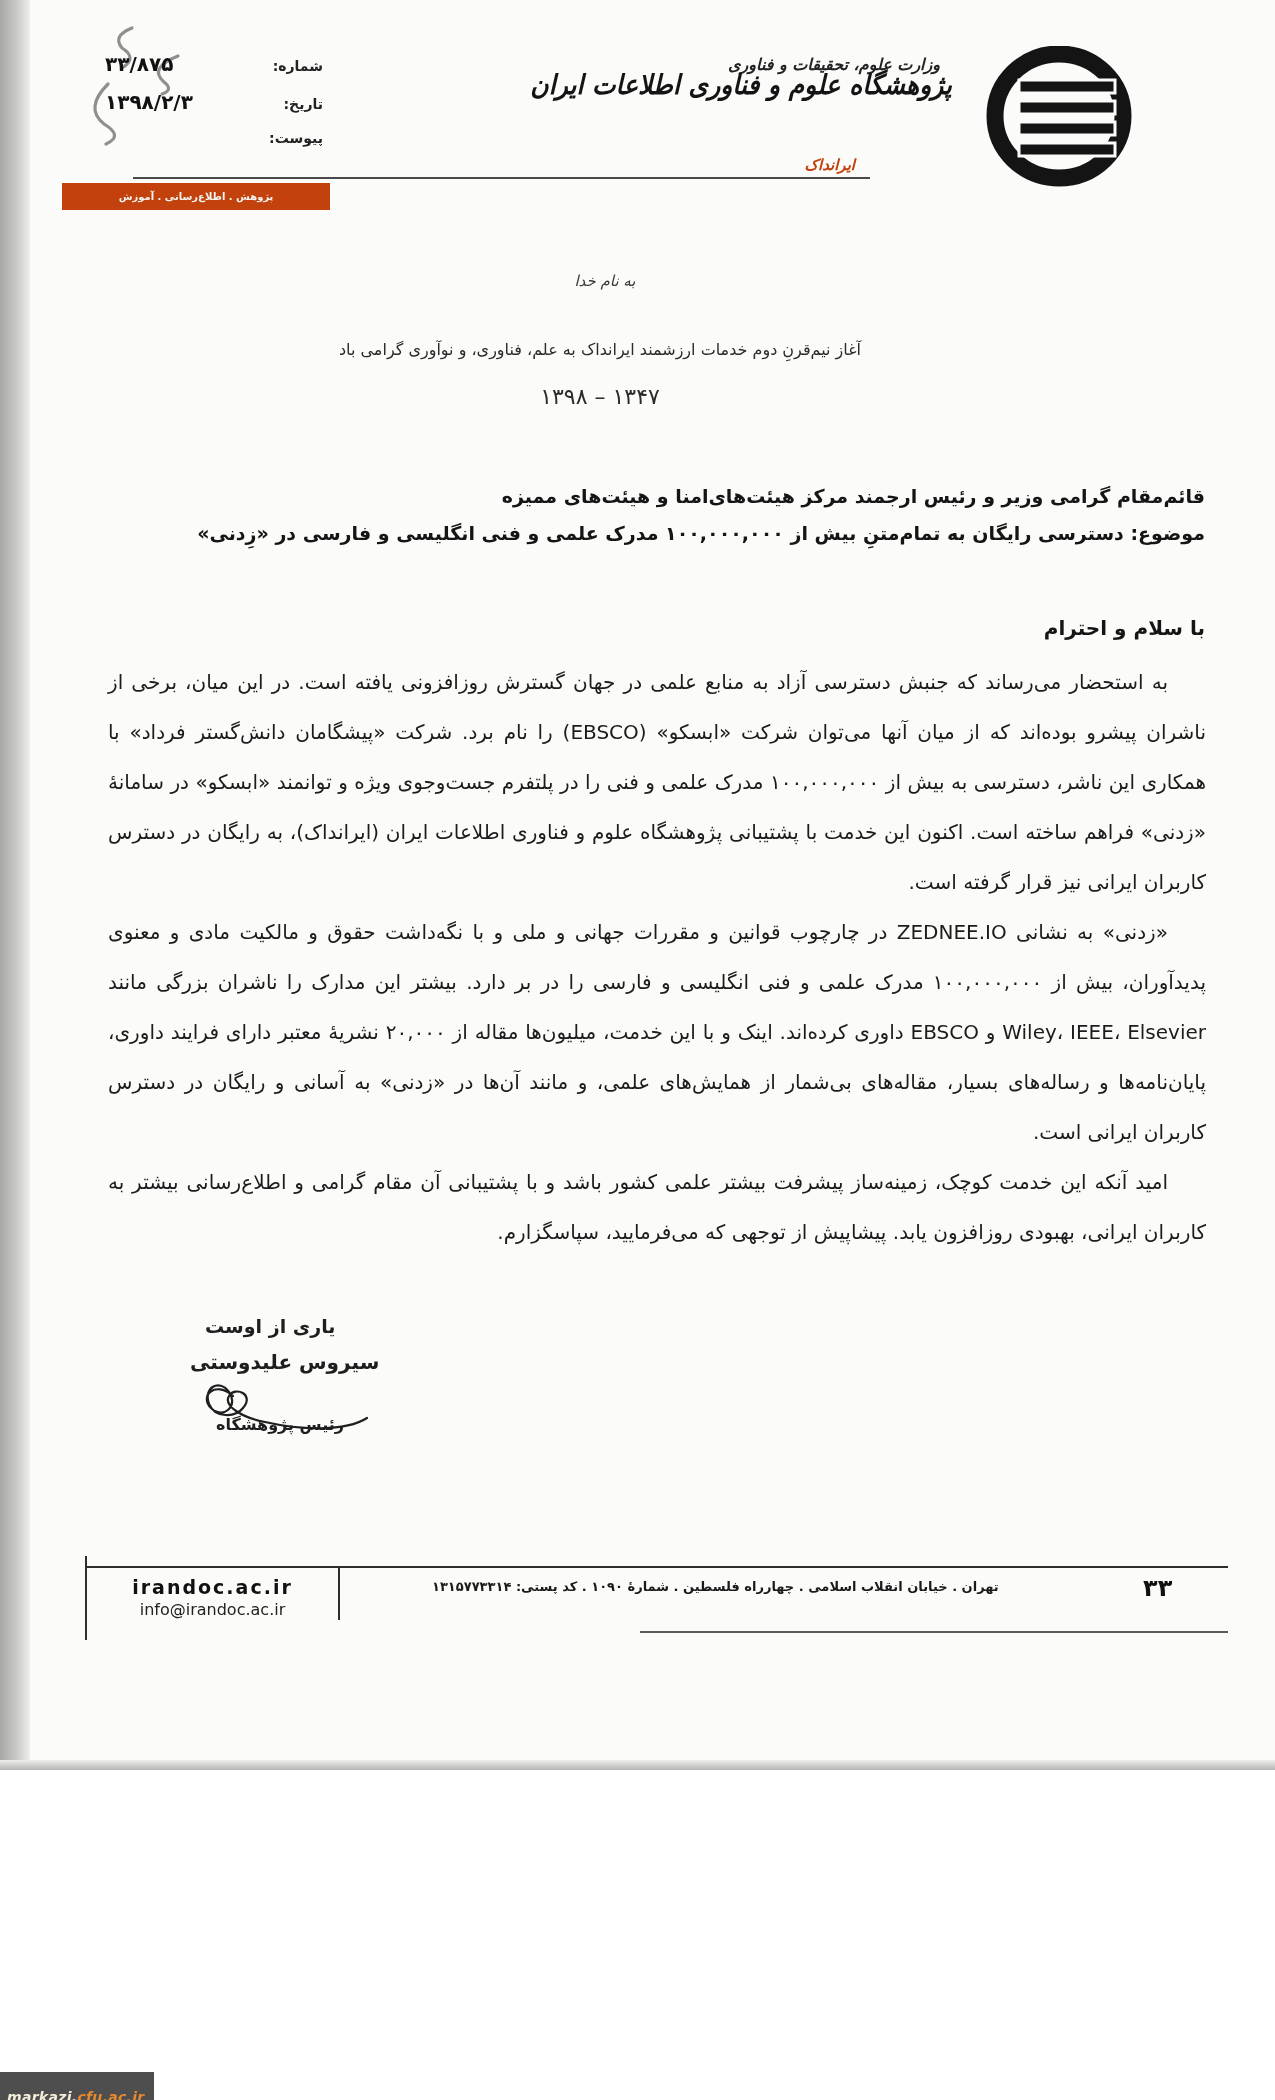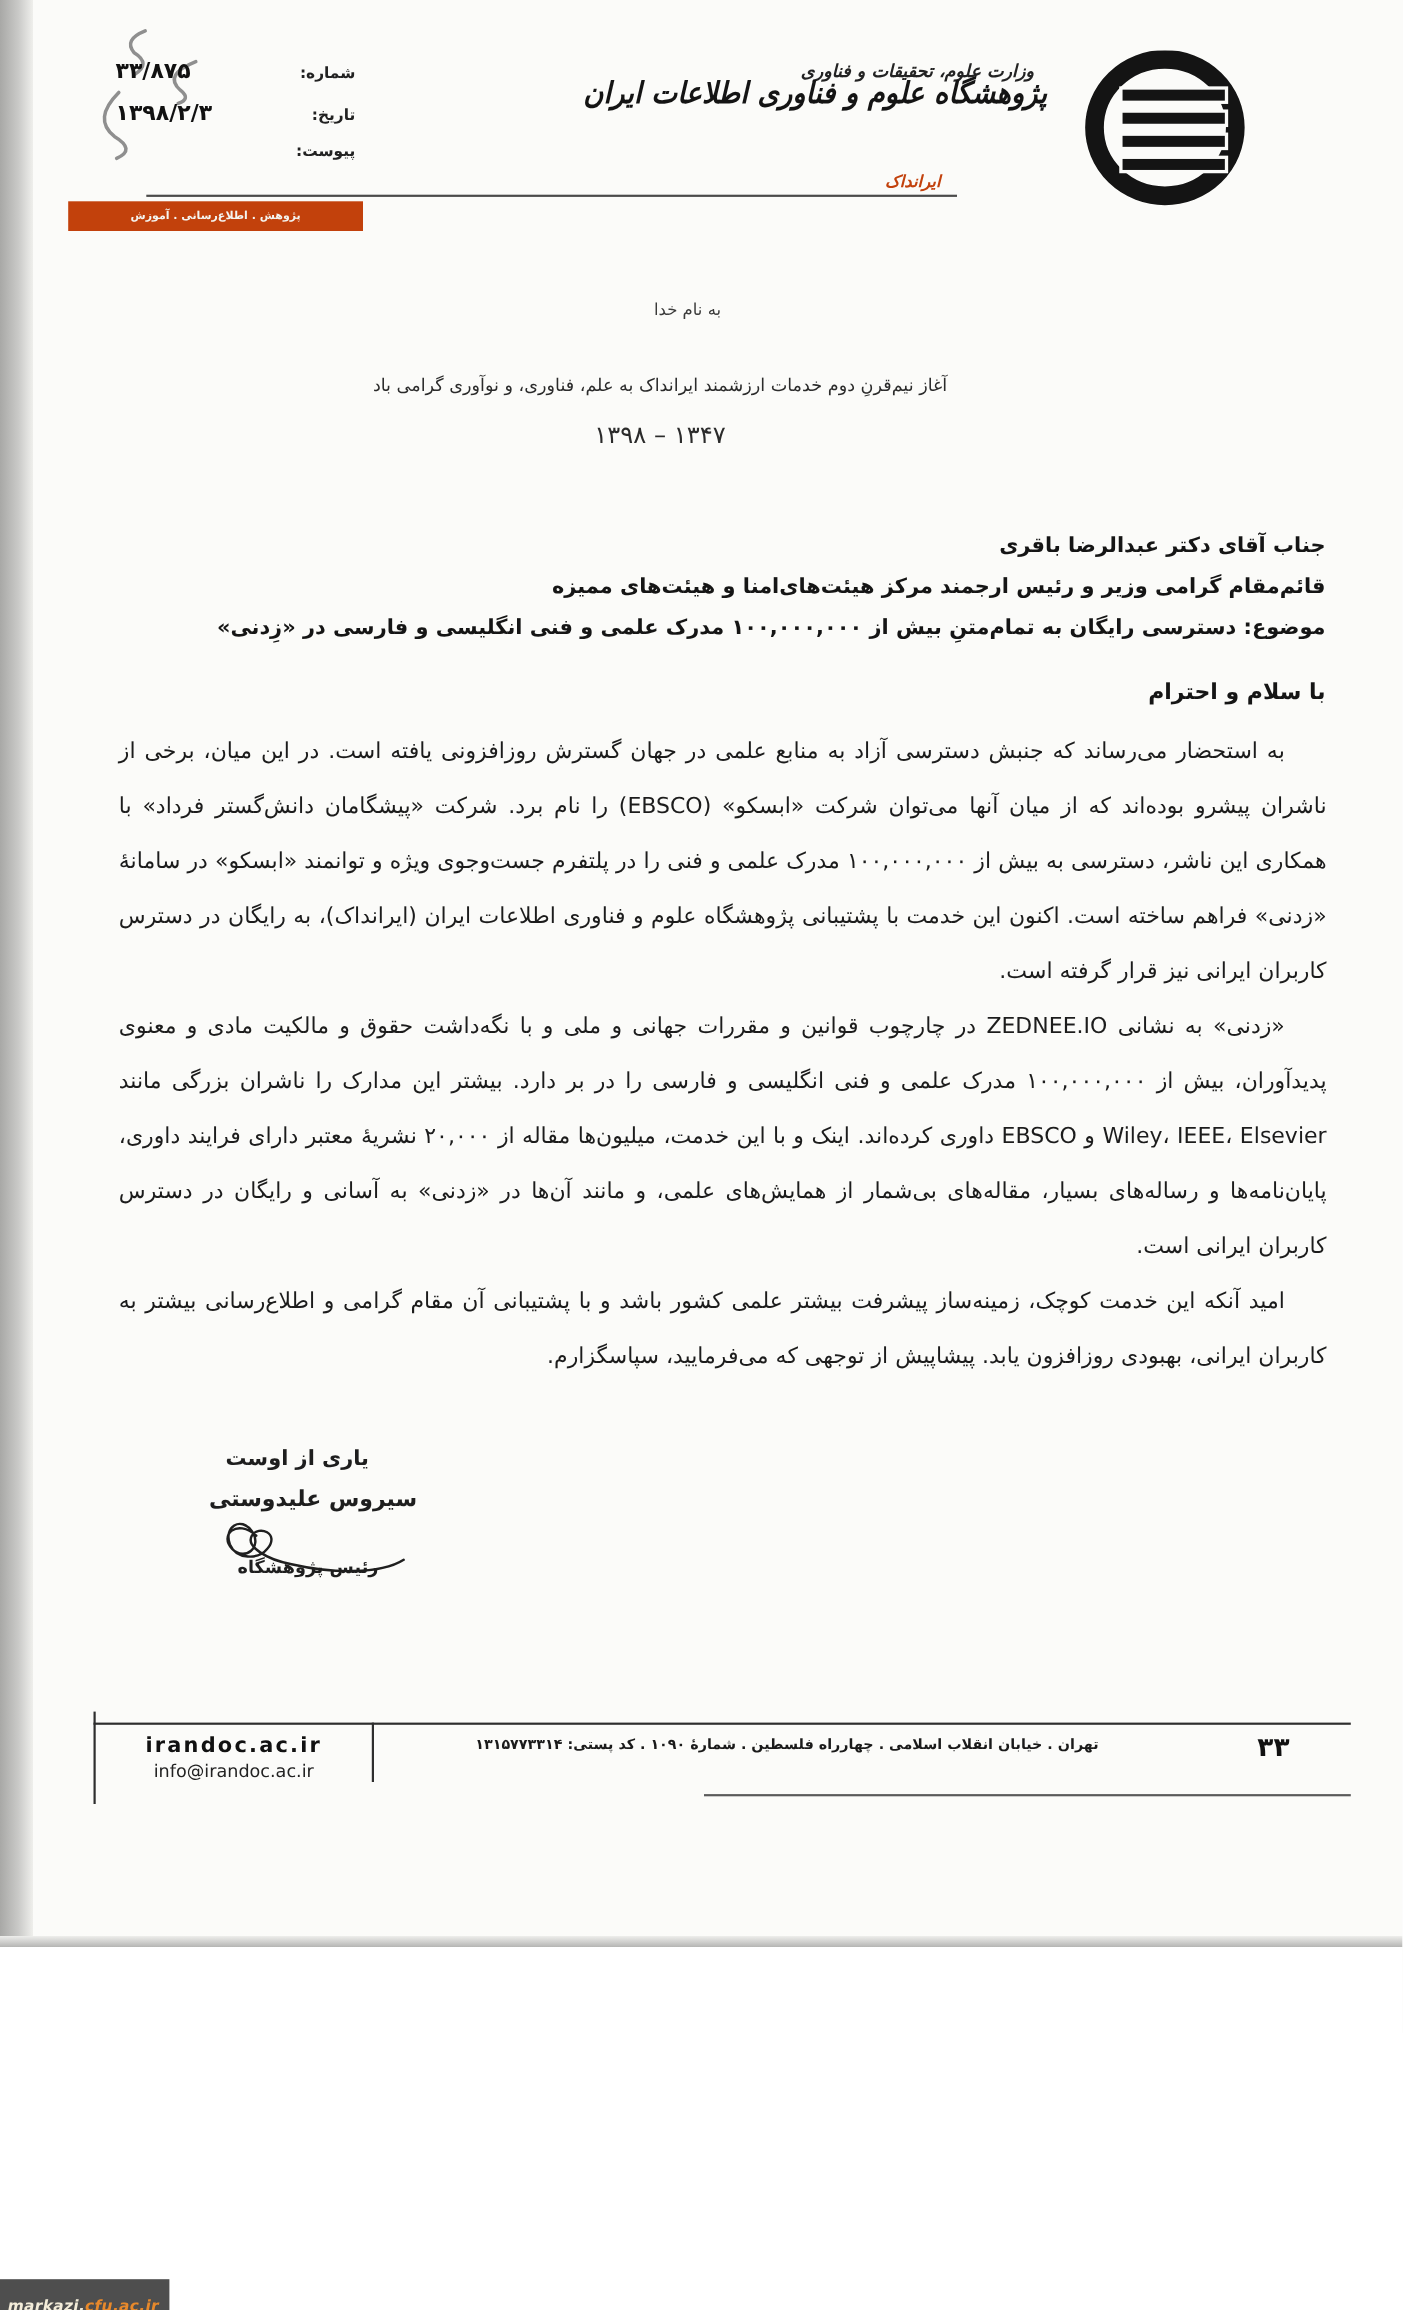--- a/index.html
+++ b/index.html
@@ -30,22 +30,22 @@
     color:#141414;direction:rtl;transform:scaleY(1.08);}
   .institute-short{right:420px;top:156px;font-size:15px;font-style:italic;
     font-weight:bold;color:#c2410c;direction:rtl;}
   .header-rule{left:133px;top:177px;width:737px;height:2px;background:#4a4a4a;}
 
   .banner{left:62px;top:183px;width:268px;height:27px;background:#c2410c;
     color:#f4f4f0;font-size:10px;font-weight:bold;text-align:center;
     line-height:27px;direction:rtl;letter-spacing:.5px;}
 
   
-  .bismillah{left:560px;top:272px;width:130px;text-align:center;font-size:15px;
-    color:#3a3a3a;direction:rtl;}
+  .bismillah{left:540px;top:272px;width:130px;text-align:center;font-size:15px;
+    font-style:italic;color:#3a3a3a;direction:rtl;}
   .commem-line{left:287px;top:340px;width:626px;text-align:center;font-size:16px;
     color:#2b2b2b;direction:rtl;}
   .commem-years{left:287px;top:384px;width:626px;text-align:center;font-size:22px;
     color:#2b2b2b;direction:rtl;letter-spacing:1px;}
 
   
   .recipient{right:70px;top:478px;direction:rtl;text-align:right;
     font-size:19px;font-weight:bold;line-height:37px;color:#151515;}
   .salutation{right:70px;top:616px;direction:rtl;font-size:20px;
     font-weight:bold;color:#151515;}
@@ -123,21 +123,20 @@
   </g>
 </svg>
 
 <div class="abs banner">پژوهش . اطلاع‌رسانی . آموزش</div>
 
 <div class="abs bismillah">به نام خدا</div>
 <div class="abs commem-line">آغاز نیم‌قرنِ دوم خدمات ارزشمند ایرانداک به علم، فناوری، و نوآوری گرامی باد</div>
 <div class="abs commem-years">۱۳۴۷ – ۱۳۹۸</div>
 
 <div class="abs recipient">
-  <div>جناب آقای دکتر عبدالرضا باقری</div>
   <div>قائم‌مقام گرامی وزیر و رئیس ارجمند مرکز هیئت‌های‌امنا و هیئت‌های ممیزه</div>
   <div>موضوع: دسترسی رایگان به تمام‌متنِ بیش از ۱۰۰,۰۰۰,۰۰۰ مدرک علمی و فنی انگلیسی و فارسی در «زِدنی»</div>
 </div>
 
 <div class="abs salutation">با سلام و احترام</div>
 
 <div class="abs letter-body">
   <p>به استحضار می‌رساند که جنبش دسترسی آزاد به منابع علمی در جهان گسترش روزافزونی یافته است. در این میان، برخی از ناشران پیشرو بوده‌اند که از میان آنها می‌توان شرکت «ابسکو» (EBSCO) را نام برد. شرکت «پیشگامان دانش‌گستر فرداد» با همکاری این ناشر، دسترسی به بیش از ۱۰۰,۰۰۰,۰۰۰ مدرک علمی و فنی را در پلتفرم جست‌وجوی ویژه و توانمند «ابسکو» در سامانهٔ «زدنی» فراهم ساخته است. اکنون این خدمت با پشتیبانی پژوهشگاه علوم و فناوری اطلاعات ایران (ایرانداک)، به رایگان در دسترس کاربران ایرانی نیز قرار گرفته است.</p>
   <p>«زدنی» به نشانی ZEDNEE.IO در چارچوب قوانین و مقررات جهانی و ملی و با نگه‌داشت حقوق و مالکیت مادی و معنوی پدیدآوران، بیش از ۱۰۰,۰۰۰,۰۰۰ مدرک علمی و فنی انگلیسی و فارسی را در بر دارد. بیشتر این مدارک را ناشران بزرگی مانند Wiley، IEEE، Elsevier و EBSCO داوری کرده‌اند. اینک و با این خدمت، میلیون‌ها مقاله از ۲۰,۰۰۰ نشریهٔ معتبر دارای فرایند داوری، پایان‌نامه‌ها و رساله‌های بسیار، مقاله‌های بی‌شمار از همایش‌های علمی، و مانند آن‌ها در «زدنی» به آسانی و رایگان در دسترس کاربران ایرانی است.</p>
   <p>امید آنکه این خدمت کوچک، زمینه‌ساز پیشرفت بیشتر علمی کشور باشد و با پشتیبانی آن مقام گرامی و اطلاع‌رسانی بیشتر به کاربران ایرانی، بهبودی روزافزون یابد. پیشاپیش از توجهی که می‌فرمایید، سپاسگزارم.</p>

